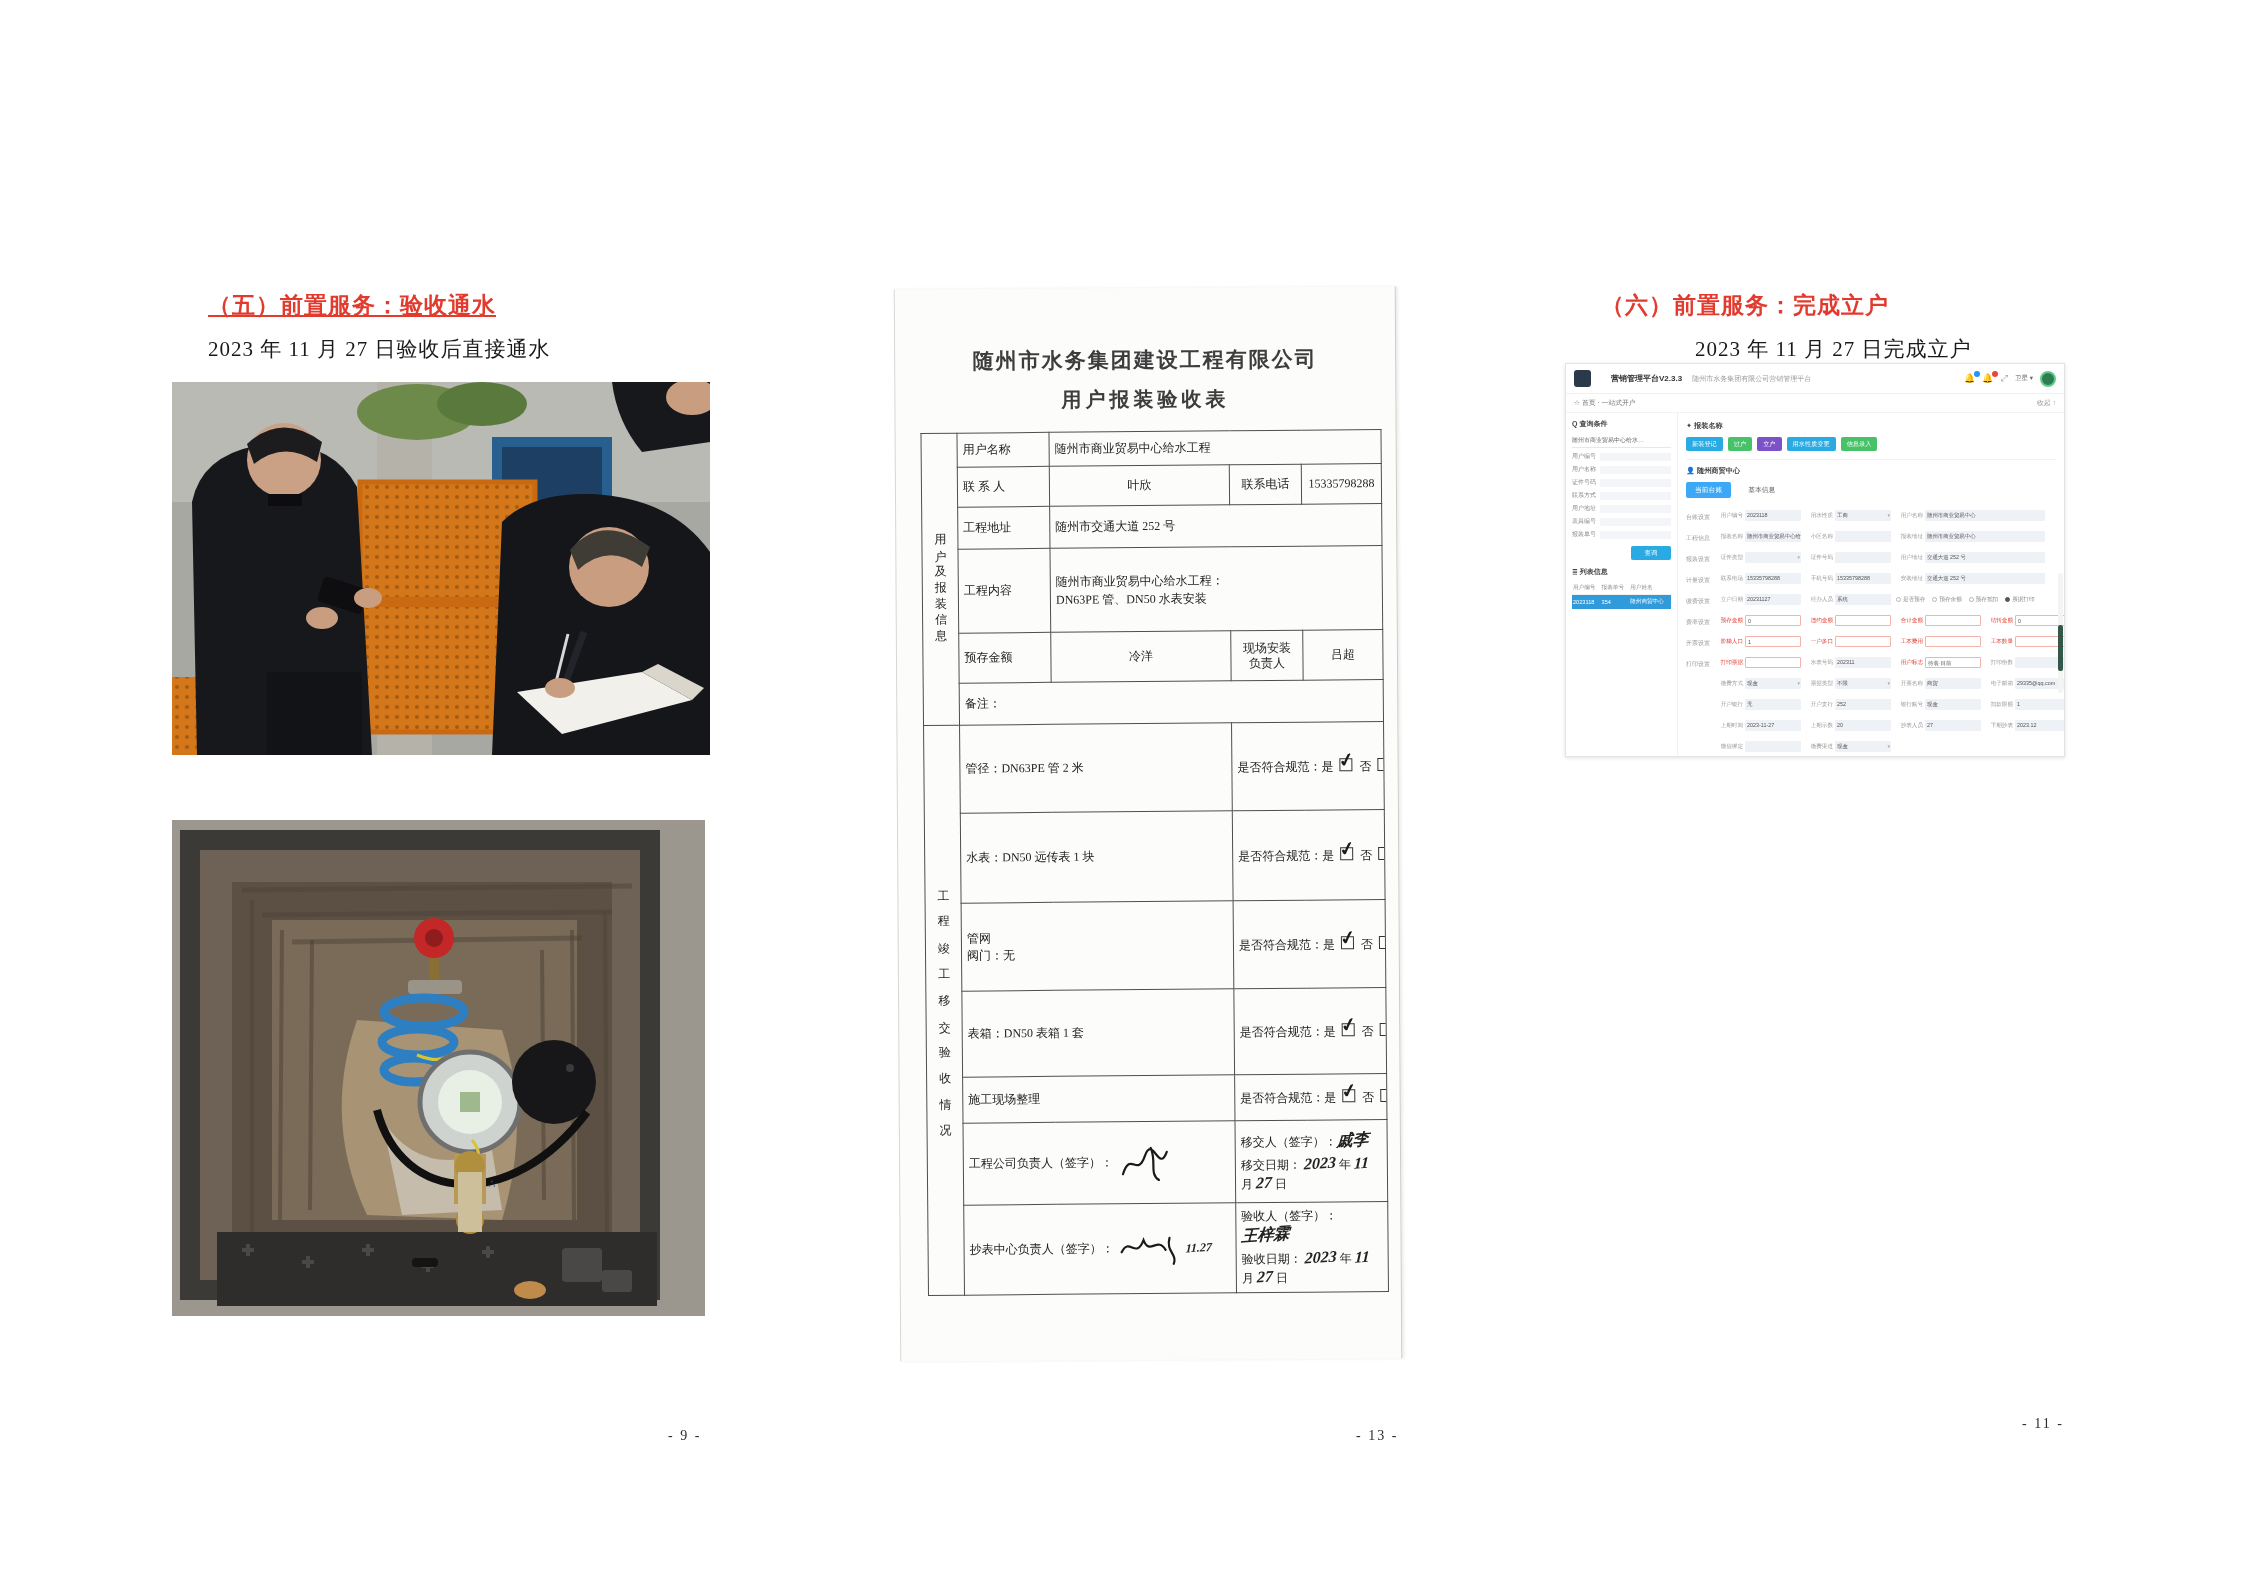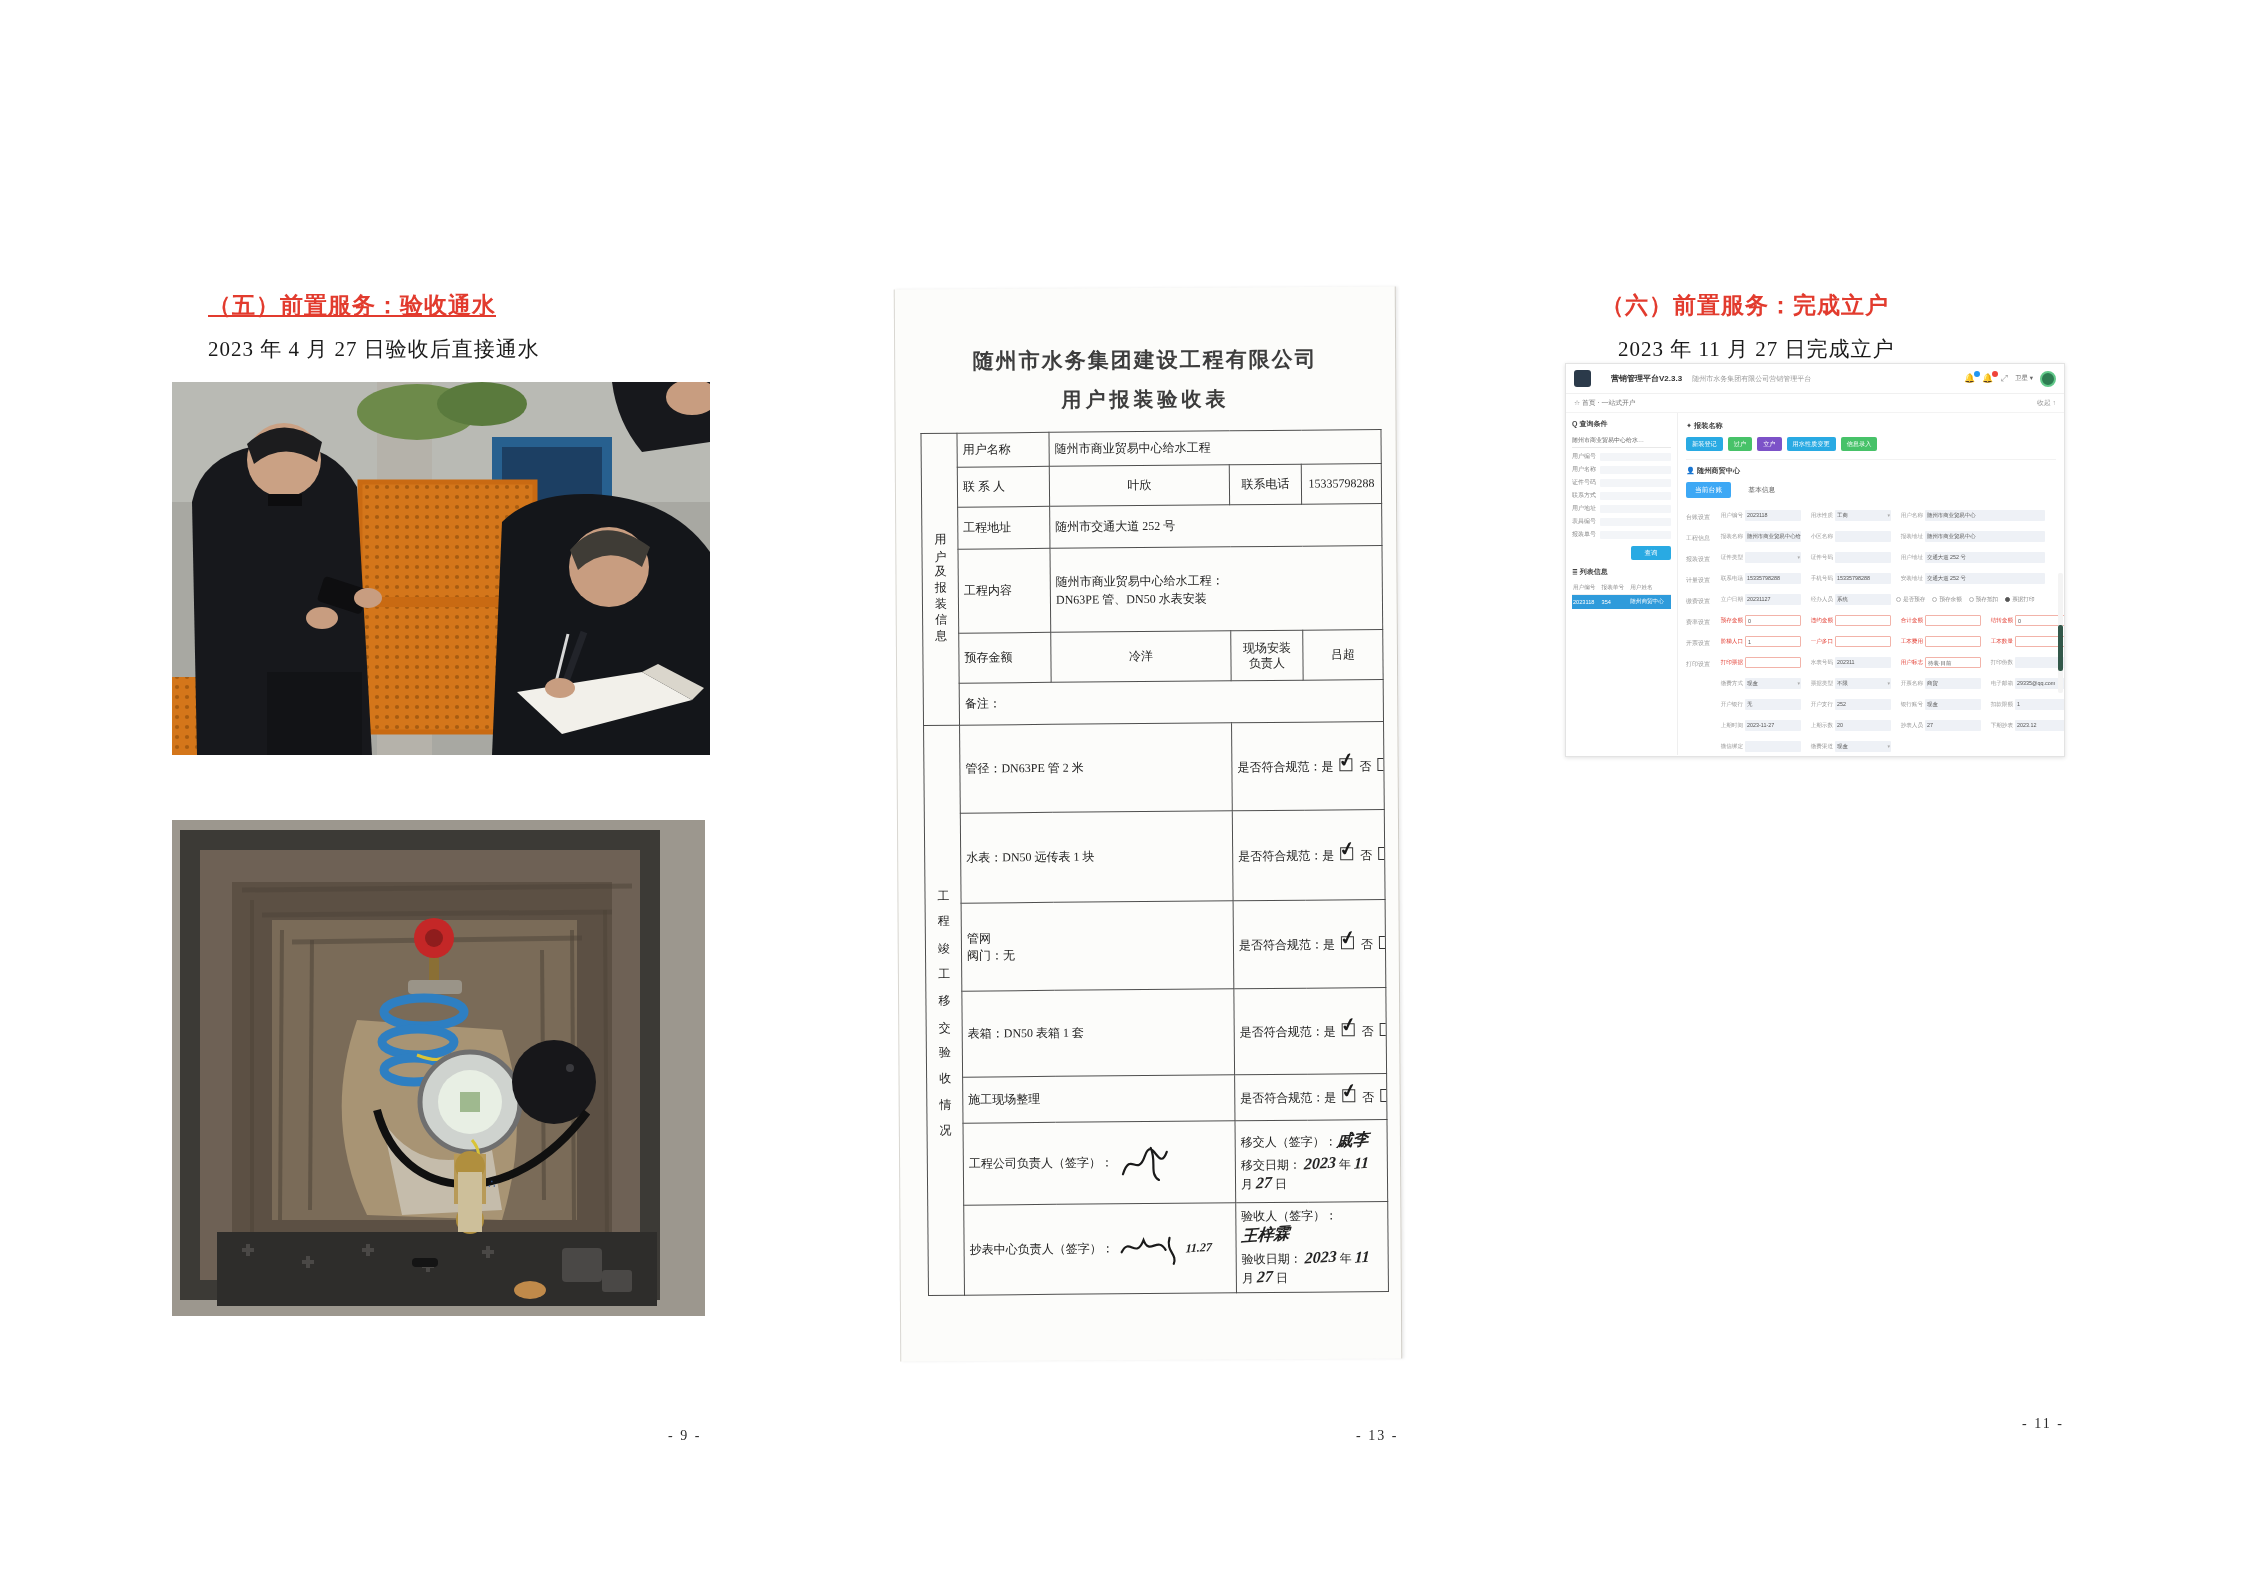--- a/index.html
+++ b/index.html
@@ -103,21 +103,21 @@
   .rdot.on{background:#555;border-color:#555;}
   .app-scroll{position:absolute;right:1px;top:160px;width:5px;height:120px;background:#f4f4f4;border-radius:2px;}
   .app-scroll .thumb{width:5px;height:46px;background:#33584a;border-radius:2px;margin-top:52px;}
 </style>
 </head>
 <body>
 
 <div class="canvas">
 
   <div class="red-heading" style="left:208px;top:290px;text-decoration:underline;">（五）前置服务：验收通水</div>
-  <div class="date-line" style="left:208px;top:335px;">2023 年 4 月 27 日验收后直接通水</div>
+  <div class="date-line" style="left:208px;top:335px;">2023 年 11 月 27 日验收后直接通水</div>
 
   <div class="photo" style="left:172px;top:382px;width:538px;height:373px;">
     <svg width="538" height="373" viewBox="0 0 538 373">
       <defs>
         <pattern id="fenceDots" width="10" height="10" patternUnits="userSpaceOnUse">
           <rect width="10" height="10" fill="#d4761a"></rect>
           <circle cx="5" cy="5" r="2.1" fill="#a85c10"></circle>
         </pattern>
       </defs>
       <rect width="538" height="373" fill="#a8a8a2"></rect>
@@ -326,21 +326,21 @@
               <div>验收日期： <span class="hand big">2023</span> 年 <span class="hand big">11</span> 月 <span class="hand big">27</span> 日</div>
             </td>
           </tr>
         </tbody>
     </table>
   </div>
 
   <div class="page-num" style="left:1356px;top:1428px;">- 13 -</div>
 
   <div class="red-heading" style="left:1601px;top:290px;">（六）前置服务：完成立户</div>
-  <div class="date-line" style="left:1618px;top:335px;">2023 年 11 月 27 日完成立户</div>
+  <div class="date-line" style="left:1695px;top:335px;">2023 年 11 月 27 日完成立户</div>
 
   <div class="app">
     <div class="app-topbar">
       <div class="app-logo"></div>
       <div class="app-title">营销管理平台V2.3.3</div>
       <div class="app-subtitle">随州市水务集团有限公司营销管理平台</div>
       <div class="app-top-right">
         <span class="ticon">🔔<span class="badge blue"></span></span>
         <span class="ticon">🔔<span class="badge red"></span></span>
         <span class="ticon">⤢</span>

